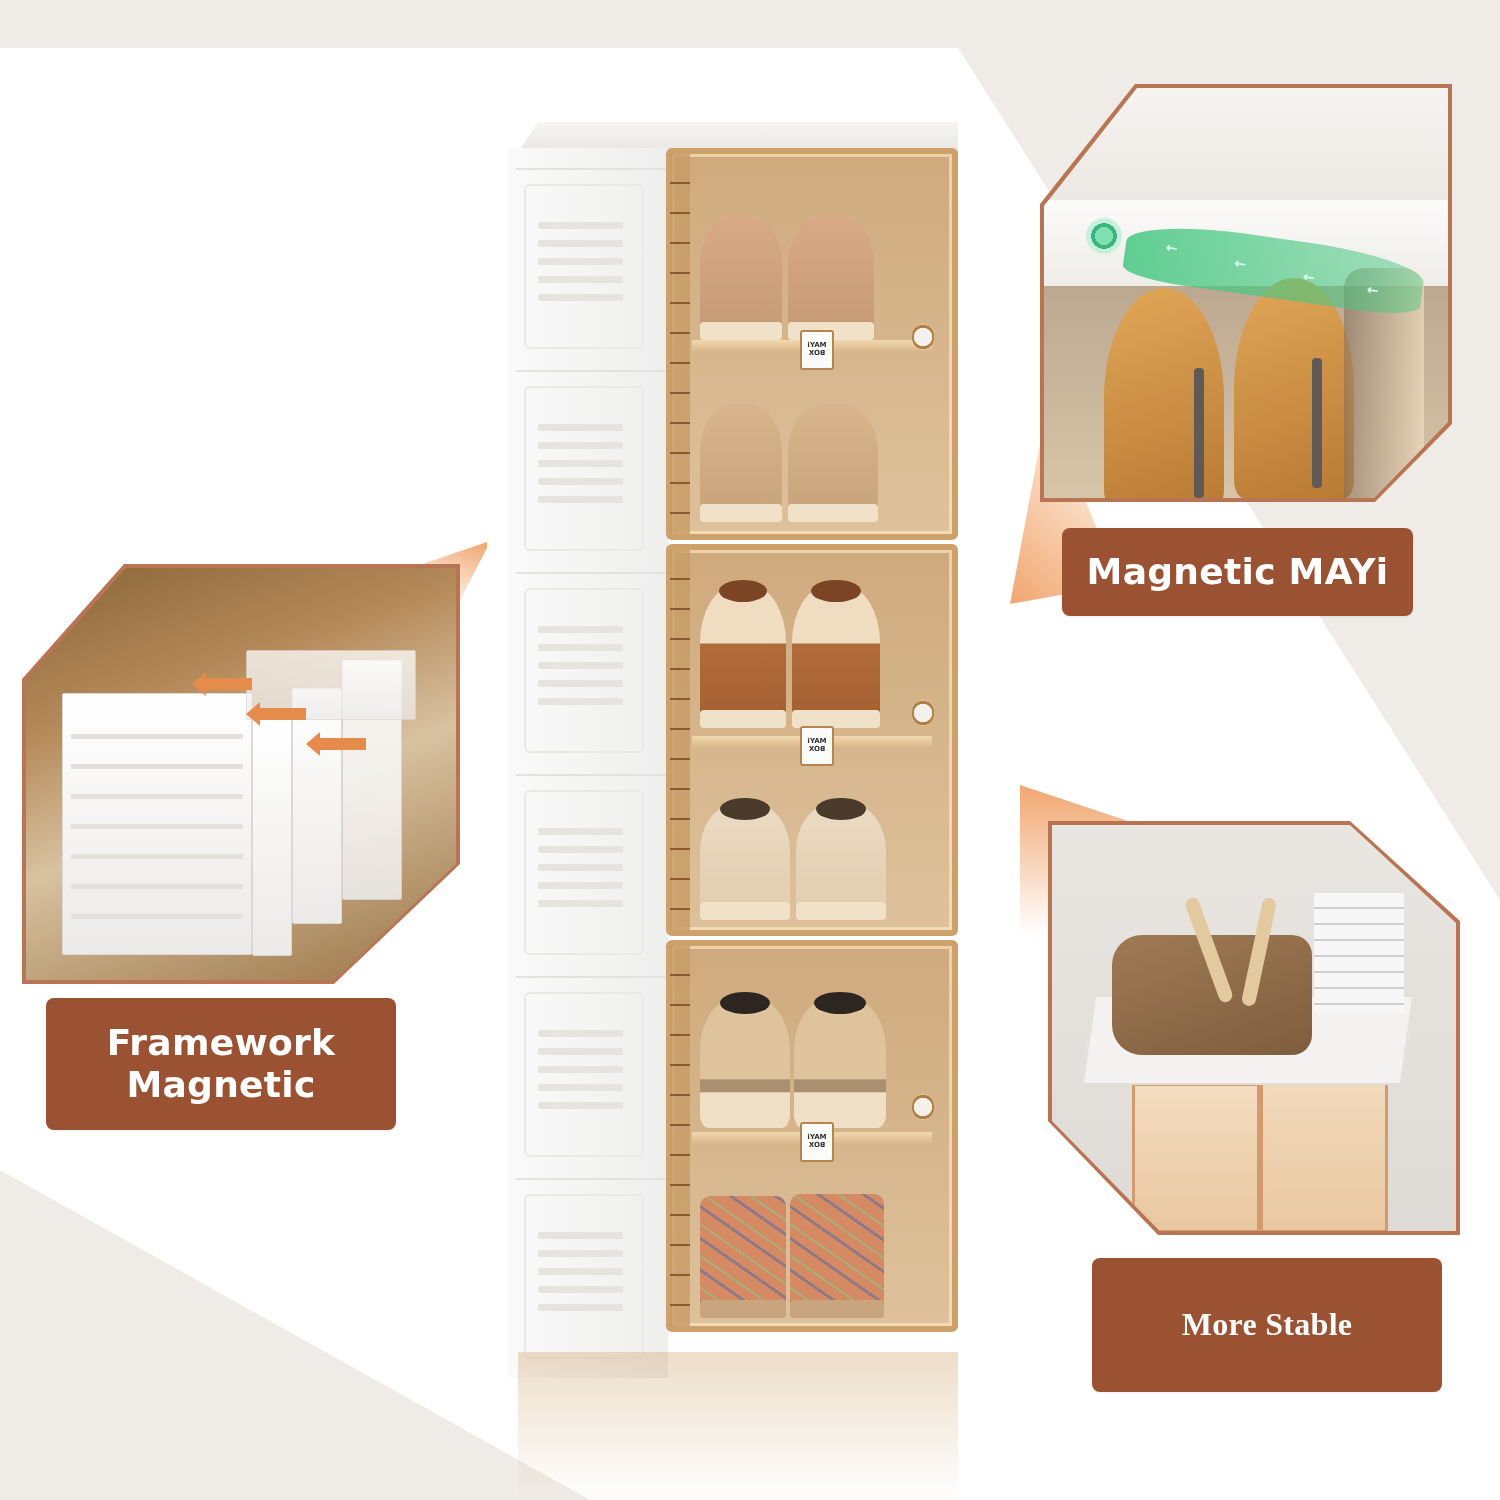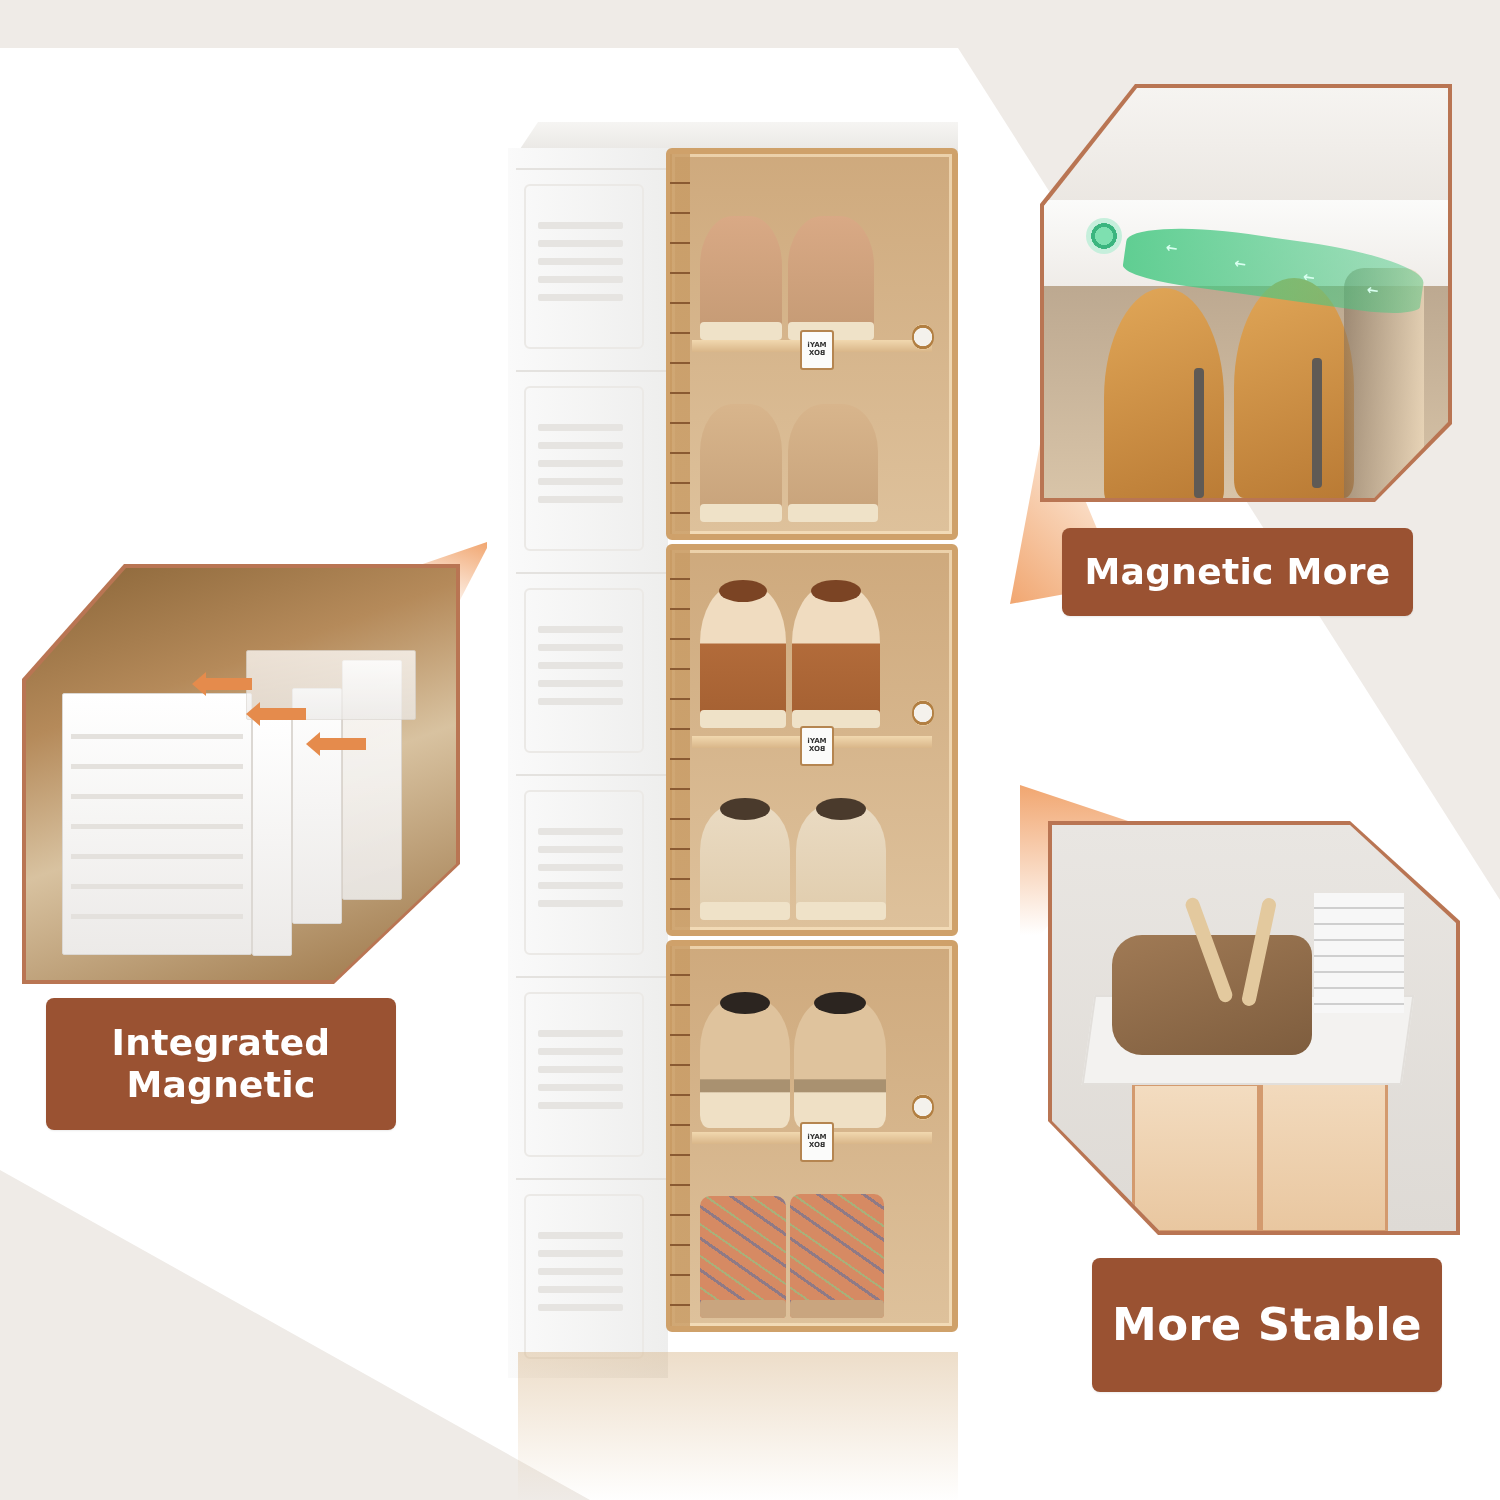--- a/index.html
+++ b/index.html
@@ -275,21 +275,21 @@
         <span class="arr" style="left:40px; top:16px;">←</span>
         <span class="arr" style="left:110px; top:22px;">←</span>
         <span class="arr" style="left:180px; top:26px;">←</span>
         <span class="arr" style="left:245px; top:30px;">←</span>
       </div>
       <div class="magnet"></div>
     </div>
   </div>
 </div>
 <div class="label-plate" style="left:1062px; top:528px; width:351px; height:88px; font-size:36px;">
-  <span>Magnetic More</span>
+  <span>Magnetic MAYi</span>
 </div>
 
 <div class="callout frm" style="left:22px; top:542px; width:466px; height:446px;">
   <div class="accent"></div>
   <div class="frame">
     <div class="inner">
       <div class="panel" style="left:36px; top:125px; width:190px; height:262px;">
         <div class="slat" style="top:40px"></div>
         <div class="slat" style="top:70px"></div>
         <div class="slat" style="top:100px"></div>
@@ -302,33 +302,33 @@
       <div class="panel" style="left:266px; top:120px; width:50px; height:236px;"></div>
       <div class="panel" style="left:316px; top:92px; width:60px; height:240px; opacity:0.9;"></div>
       <div class="panel" style="left:220px; top:82px; width:170px; height:70px; opacity:0.75;"></div>
       <div class="arrow" style="left:178px; top:110px;"></div>
       <div class="arrow" style="left:232px; top:140px;"></div>
       <div class="arrow" style="left:292px; top:170px;"></div>
     </div>
   </div>
 </div>
 <div class="label-plate" style="left:46px; top:998px; width:350px; height:132px; font-size:36px;">
-  <span>Integrated</span>
+  <span>Framework</span>
   <span>Magnetic</span>
 </div>
 
 <div class="callout load" style="left:1020px; top:785px; width:446px; height:452px;">
   <div class="accent"></div>
   <div class="frame">
     <div class="inner">
       <div class="cube" style="left:80px; top:258px; width:128px; height:150px;"></div>
       <div class="cube" style="left:208px; top:238px; width:128px; height:170px;"></div>
       <div class="top"></div>
       <div class="books"></div>
       <div class="bag"></div>
       <div class="strap" style="left:150px; top:70px; transform:rotate(-20deg);"></div>
       <div class="strap" style="left:200px; top:72px; transform:rotate(12deg);"></div>
     </div>
   </div>
 </div>
-<div class="label-plate" style="left:1092px; top:1258px; width:350px; height:134px; font-size:45px;">
+<div class="label-plate" style="left:1092px; top:1258px; width:350px; height:134px; font-size:32px;font-family:Liberation Serif, serif;">
   <span>More Stable</span>
 </div>
 
 </body></html>

